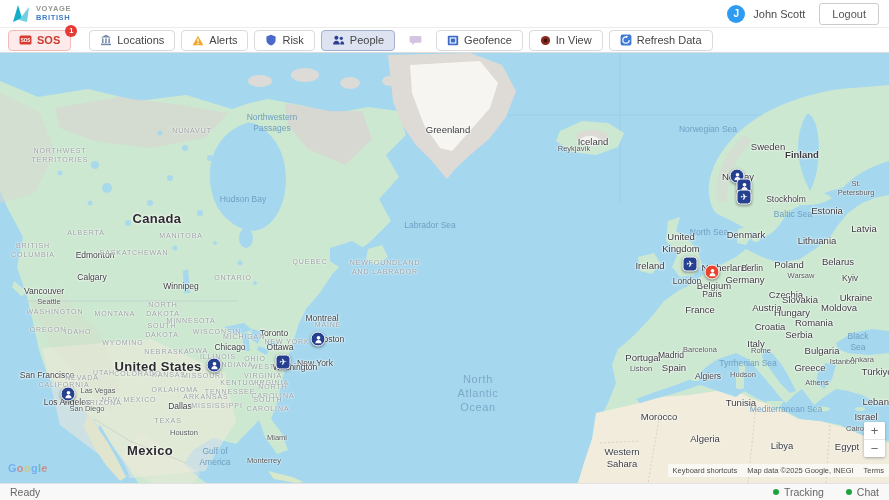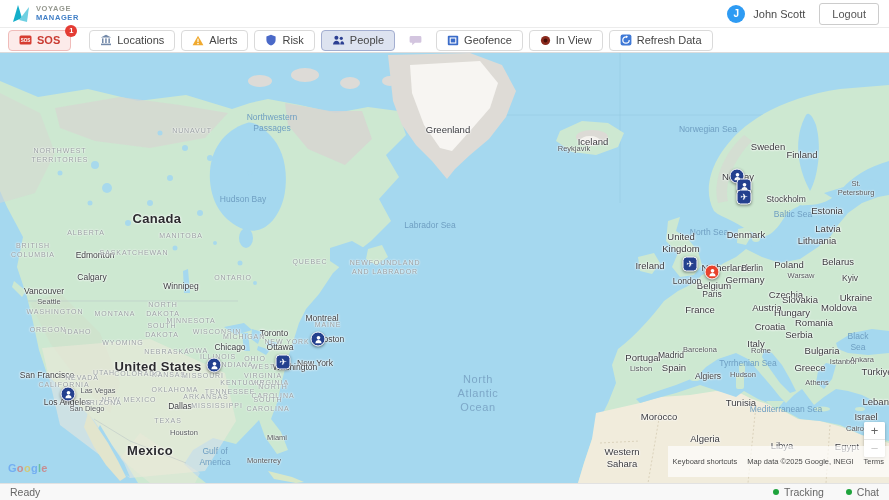--- a/index.html
+++ b/index.html
@@ -51,21 +51,21 @@
   .mk.navy{background:#24408e;}
   .mk.red{background:#e8432d;}
   .mk svg{display:block;}
   .mk .pl{color:#fff;font-size:9px;line-height:1;}
 
   .zoomctl{position:absolute;right:4px;top:369px;width:21px;background:#fff;border-radius:2px;box-shadow:0 1px 3px rgba(0,0,0,.3);overflow:hidden;}
   .zbtn{width:21px;height:17px;display:flex;align-items:center;justify-content:center;font-size:13px;color:#666;cursor:pointer;background:#fff;border:none;padding:0;}
   .zdiv{height:1px;background:#e6e6e6;}
 
   .glogo{position:absolute;left:8px;bottom:9px;font-size:11px;font-weight:bold;opacity:.5;letter-spacing:.3px;pointer-events:none;}
-  .attrib{position:absolute;right:0;bottom:6px;display:flex;align-items:center;gap:10px;font-size:7.5px;color:#4a4a4a;background:rgba(255,255,255,.65);padding:11px 5px;}
+  .attrib{position:absolute;right:0;bottom:6px;display:flex;align-items:center;gap:10px;font-size:7.5px;color:#4a4a4a;background:rgba(255,255,255,.65);padding:2px 5px;}
   .attrib span{white-space:nowrap;}
 
   
   .status{position:absolute;left:0;bottom:0;width:889px;height:17px;background:#f8f8f8;border-top:1px solid #e2e2e2;display:flex;align-items:center;padding:0 10px;font-size:10.5px;color:#666;}
   .status-right{margin-left:auto;display:flex;align-items:center;gap:22px;}
   .sitem{display:flex;align-items:center;gap:5px;}
   .dot{width:6px;height:6px;border-radius:50%;background:#1ea33c;}
 </style>
 </head>
 <body>
@@ -73,21 +73,21 @@
 <div id="app">
 
   <div class="hdr">
     <div class="brand">
       <svg width="22" height="22" viewBox="0 0 22 22">
         <path d="M3,19 L8,2 L12,15 Z" fill="#13aec9"></path>
         <path d="M9,17 L19,4 L17,19 Z" fill="#6fd0e2"></path>
       </svg>
       <div class="brand-txt">
         <span class="brand-l1">VOYAGE</span>
-        <span class="brand-l2">MANAGER</span>
+        <span class="brand-l2">BRITISH</span>
       </div>
     </div>
     <div class="hdr-right">
       <div class="avatar">J</div>
       <span class="uname">John Scott</span>
       <button class="logout">Logout</button>
     </div>
   </div>
 
   <div class="tb">
@@ -284,35 +284,35 @@
 Ocean</div>
         <div class="ml water" style="left: 786px; top: 348px; margin-top: 8px;">Mediterranean Sea</div>
         <div class="ml water" style="left: 858px; top: 289px;">Black Sea</div>
         <div class="ml water" style="left: 748px; top: 310px;">Tyrrhenian Sea</div>
         <div class="ml water" style="left: 215px; top: 404px;">Gulf of
 America</div>
         <div class="ml country" style="left: 448px; top: 77px;">Greenland</div>
         <div class="ml country" style="left: 593px; top: 89px;">Iceland</div>
         <div class="ml city-sm" style="left: 574px; top: 96px;">Reykjavík</div>
         <div class="ml country" style="left: 768px; top: 94px;">Sweden</div>
-        <div class="ml country" style="left: 802px; top: 102px;">Finland</div>
+        <div class="ml country" style="left: 802px; top: 102px; font-weight: bold;">Finland</div>
         <div class="ml country" style="left: 738px; top: 124px;">Norway</div>
         <div class="ml country-lg" style="left: 157px; top: 166px;">Canada</div>
         <div class="ml country-lg" style="left: 158px; top: 314px;">United States</div>
         <div class="ml country-lg" style="left: 150px; top: 398px;">Mexico</div>
         <div class="ml country" style="left: 650px; top: 213px;">Ireland</div>
         <div class="ml country" style="left: 681px; top: 190px;">United
 Kingdom</div>
         <div class="ml country" style="left: 727px; top: 215px;">Netherlands</div>
         <div class="ml country" style="left: 714px; top: 233px;">Belgium</div>
         <div class="ml country" style="left: 745px; top: 227px;">Germany</div>
         <div class="ml country" style="left: 700px; top: 257px;">France</div>
         <div class="ml country" style="left: 746px; top: 182px;">Denmark</div>
         <div class="ml country" style="left: 827px; top: 158px;">Estonia</div>
-        <div class="ml country" style="left: 828px; top: 176px;">Latvia</div>
+        <div class="ml country" style="left: 864px; top: 176px;">Latvia</div>
         <div class="ml country" style="left: 817px; top: 188px;">Lithuania</div>
         <div class="ml country" style="left: 838px; top: 209px;">Belarus</div>
         <div class="ml country" style="left: 789px; top: 212px;">Poland</div>
         <div class="ml country" style="left: 856px; top: 245px;">Ukraine</div>
         <div class="ml country" style="left: 771px; top: 242px; padding-left: 30px;">Czechia</div>
         <div class="ml country" style="left: 800px; top: 247px;">Slovakia</div>
         <div class="ml country" style="left: 767px; top: 255px;">Austria</div>
         <div class="ml country" style="left: 792px; top: 260px;">Hungary</div>
         <div class="ml country" style="left: 839px; top: 255px;">Moldova</div>
         <div class="ml country" style="left: 814px; top: 270px;">Romania</div>

